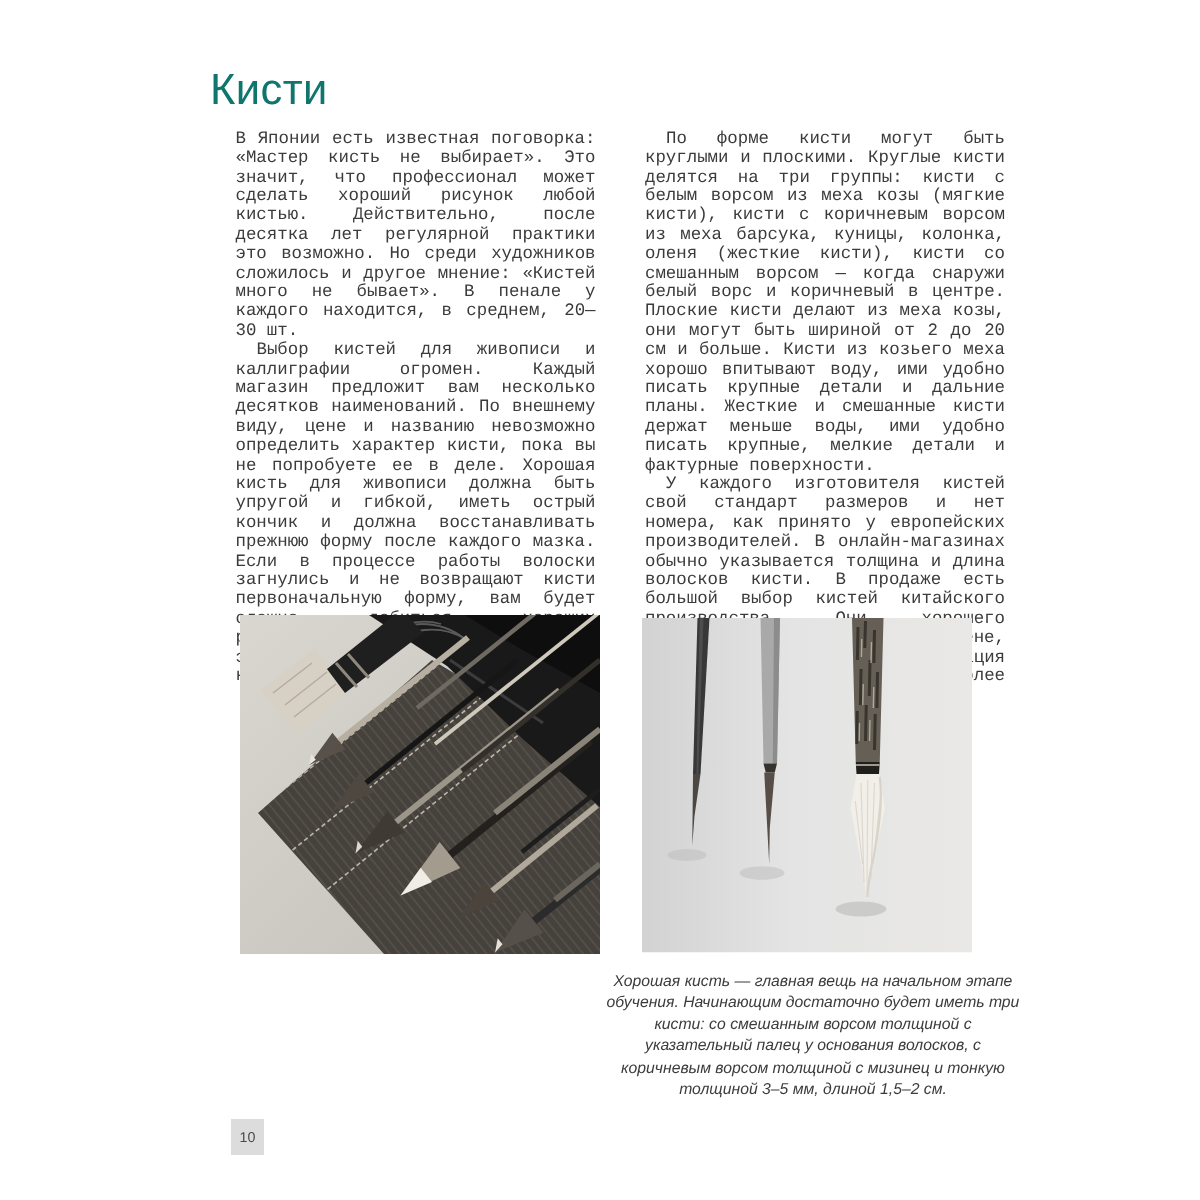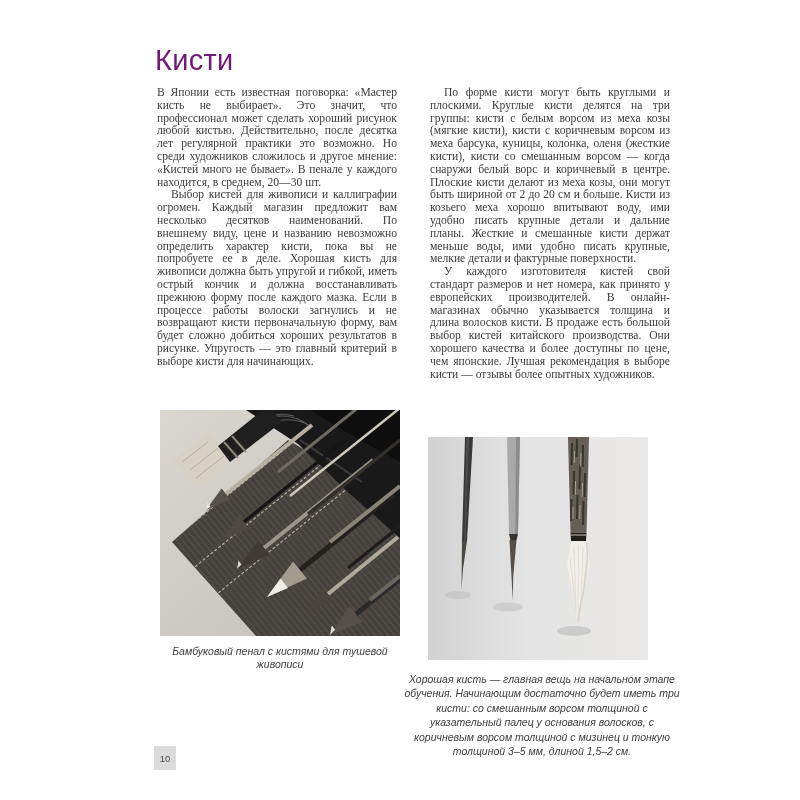--- a/index.html
+++ b/index.html
@@ -1,33 +1,33 @@
 <!DOCTYPE html>
 <html lang="ru"><head>
 <meta charset="utf-8">
 <style>
   html,body{margin:0;padding:0;}
   body{width:800px;height:800px;background:#ffffff;overflow:hidden;
        font-family:"Liberation Serif",serif;}
   .sheet{position:relative;width:800px;height:800px;background:#ffffff;}
 
-  .page-title{position:absolute;left:155px;top:44px;margin:0;
+  .page-title{position:absolute;left:140px;top:44px;margin:0;
     font-family:"Liberation Sans",sans-serif;font-weight:400;
-    font-size:29px;line-height:32px;color:#701a75;letter-spacing:.3px;}
+    font-size:29px;line-height:32px;color:#0f766e;letter-spacing:.3px;}
 
-  .cols{position:absolute;left:157px;top:87px;width:513px;display:flex;gap:33px;}
+  .cols{position:absolute;left:157px;top:87px;width:513px;display:flex;gap:33px;font-family:Liberation Mono, monospace;}
   .col{width:243px;font-size:11.6px;line-height:12.8px;color:#3b3b3b;
        text-align:justify;hyphens:auto;}
   .col p{margin:0;text-indent:14px;}
   .col p.noindent{text-indent:0;}
 
   figure{margin:0;padding:0;}
   .fig-left{position:absolute;left:160px;top:410px;width:240px;}
   .fig-left svg{display:block;width:240px;height:226px;}
-  .fig-right{position:absolute;left:404px;top:437px;width:276px;}
+  .fig-right{position:absolute;left:404px;top:412px;width:276px;}
   .fig-right svg{display:block;width:220px;height:223px;margin-left:24px;}
 
   figcaption{font-family:"Liberation Sans",sans-serif;font-style:italic;
     font-size:10.5px;color:#3c3c3c;text-align:center;}
   .fig-left figcaption{margin-top:9px;line-height:13px;}
   .fig-right figcaption{margin-top:12px;line-height:14.4px;}
 
   .pagenum{position:absolute;left:154px;top:746px;min-width:22px;height:18px;
     background:#dcdcdc;color:#4c4c4c;font-family:"Liberation Sans",sans-serif;
     font-size:9.5px;display:flex;align-items:center;justify-content:center;
@@ -107,21 +107,20 @@
       </g>
       <g>
         <line x1="118" y1="62" x2="240" y2="-36" stroke="#6f6a62" stroke-width="3"></line>
         <line x1="130" y1="86" x2="240" y2="-2" stroke="#cfc9bc" stroke-width="2.5"></line>
         <line x1="148" y1="104" x2="240" y2="30" stroke="#33302c" stroke-width="3.5"></line>
         <line x1="170" y1="132" x2="240" y2="76" stroke="#8a8478" stroke-width="4"></line>
         <line x1="188" y1="158" x2="240" y2="116" stroke="#1d1d1d" stroke-width="3"></line>
         <line x1="210" y1="190" x2="240" y2="166" stroke="#6b665e" stroke-width="4"></line>
       </g>
     </svg>
-    <figcaption>Бамбуковый пенал с кистями для тушевой живописи</figcaption>
   </figure>
 
   <figure class="fig-right">
     <svg viewBox="0 0 220 223" xmlns="http://www.w3.org/2000/svg">
       <defs>
         <linearGradient id="rpbg" x1="0" y1="0" x2="1" y2="0">
           <stop offset="0" stop-color="#d2d2d2"></stop>
           <stop offset="0.45" stop-color="#e4e4e4"></stop>
           <stop offset="1" stop-color="#e9e8e6"></stop>
         </linearGradient>

